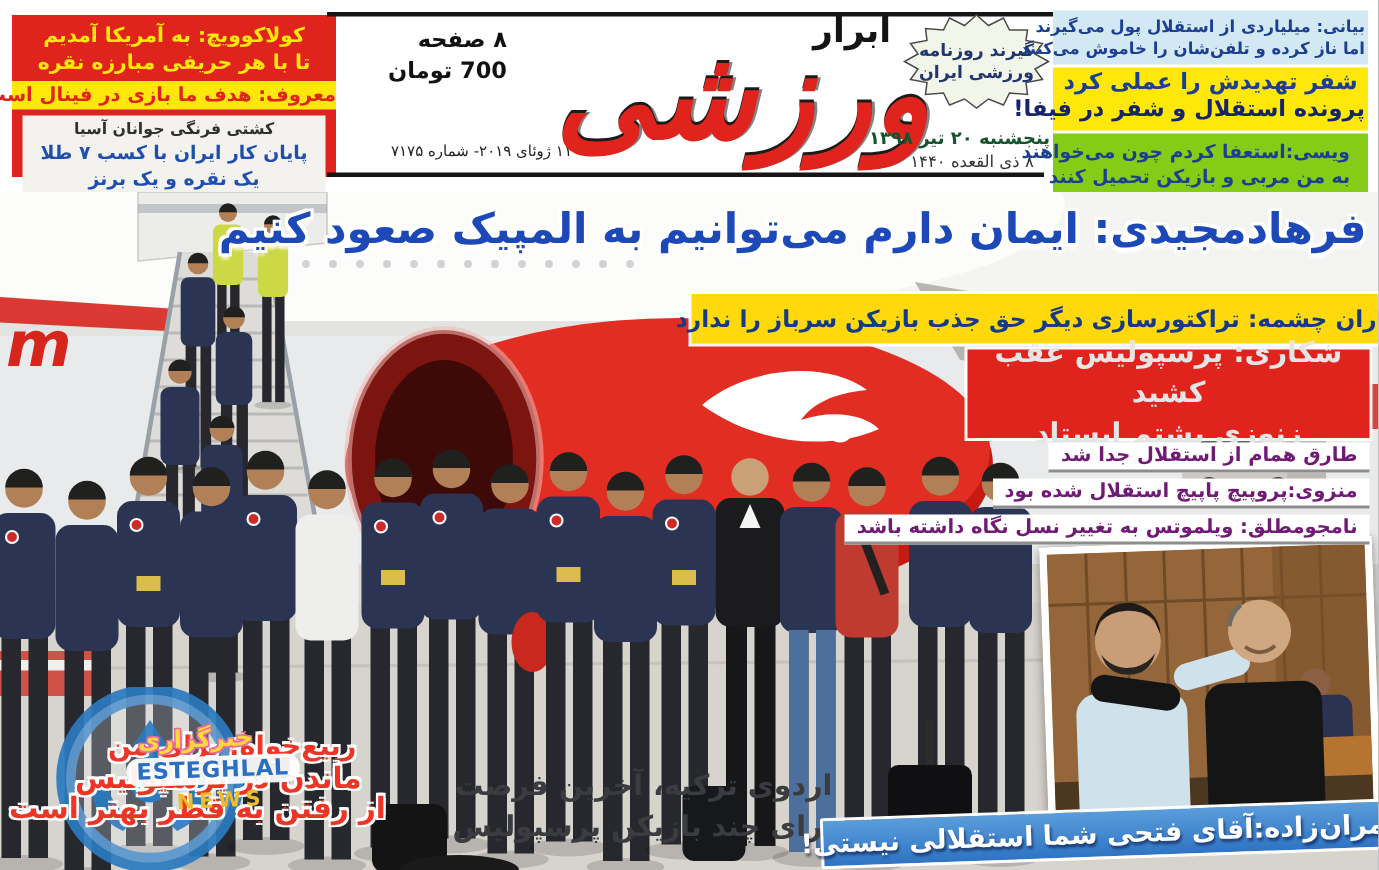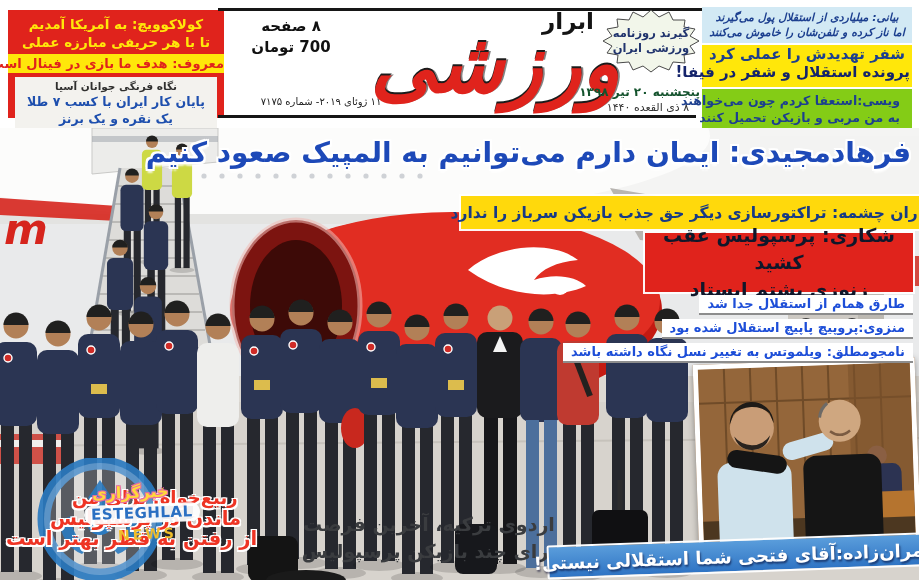--- a/index.html
+++ b/index.html
@@ -14,63 +14,63 @@
 
   
   #hdr-left-box { left:8px; top:10px; width:216px; height:108px; background:#e0231c; padding-top:5px; text-align:center; }
   .hlb-line { color:#ffe70a; font-weight:bold; font-size:13.5px; line-height:18px; white-space:nowrap; }
   #hlb-highlight { margin-top:3px; background:#ffe70a; color:#e0231c; font-weight:bold; font-size:13px; line-height:19px; white-space:nowrap; }
   #hlb-inner { margin:4px 7px 0; background:#f3f2ee; padding:2px 2px 4px; }
   #hlb-kicker { color:#30302f; font-size:10.5px; font-weight:bold; line-height:14px; }
   .hlb-blue { color:#1e4fae; font-weight:bold; font-size:12.5px; line-height:17px; white-space:nowrap; }
 
   .hdr-rule { background:#161616; height:3px; }
-  #issue-col { left:232px; top:16px; width:118px; text-align:center; }
+  #issue-col { left:220px; top:16px; width:118px; }
   .issue-big { font-size:15px; font-weight:bold; color:#111; line-height:21px; }
   #issue-date { left:214px; top:96px; width:130px; text-align:center; font-size:10px; color:#222; white-space:nowrap;margin-left:42px; }
 
   #logo { left:330px; top:4px; width:292px; height:112px; }
   #logo-top { position:absolute; right:28px; top:4px; font-size:23px; font-weight:bold; color:#141414; }
   #logo-main { position:absolute; right:2px; top:12px; font-size:80px; font-weight:bold; font-style:italic; color:#e0231c;
     line-height:96px; white-space:nowrap; transform:scaleY(1.04);
     text-shadow:0 -2px 0 #1b1b1b, 2px -1px 0 rgba(27,27,27,.55); }
 
   #badge { left:600px; top:8px; width:102px; height:70px; }
   #badge-text { position:absolute; left:0; top:18px; width:102px; text-align:center; color:#22356e; font-weight:bold; font-size:11.5px; line-height:15px; }
   #hdr-dates { left:596px; top:84px; width:104px; text-align:center; }
   #date-jalali { font-size:12px; font-weight:bold; color:#14532d; line-height:16px; white-space:nowrap; }
   #date-hijri { font-size:11px; color:#333; line-height:15px; white-space:nowrap; }
 
   #hdr-right { left:702px; top:7px; width:210px; }
   .rbox { text-align:center; margin-bottom:2px; }
   #box-bayani { background:#d2e9f4; padding:3px 2px; }
-  #box-bayani div { color:#1c3f8f; font-weight:bold; font-size:11px; line-height:15px; white-space:nowrap;font-style:italic; }
+  #box-bayani div { color:#1c3f8f; font-weight:bold; font-size:11px; line-height:15px; white-space:nowrap; }
   #box-schafer { background:#ffe70a; padding:2px 2px 4px; }
   #schafer-kicker { color:#1c3f8f; font-weight:bold; font-size:15px; line-height:15px; }
   #schafer-title { color:#15246b; font-weight:bold; font-size:15px; line-height:21px; white-space:nowrap; }
   #box-veisi { background:#84cc16; padding:3px 12px; }
   #box-veisi div { color:#1c3f8f; font-weight:bold; font-size:12.5px; line-height:17px; white-space:nowrap; }
 
   
   #photo { left:0; top:128px; width:919px; height:452px; background:#e9eaeb; overflow:hidden; }
   #scene { position:absolute; left:0; top:0; }
 
   #headline { position:absolute; top:8px; right:8px; z-index:5; color:#1d49b8; font-weight:bold; font-size:28px; white-space:nowrap;
     text-shadow:-2px -2px 0 #fff, 2px -2px 0 #fff, -2px 2px 0 #fff, 2px 2px 0 #fff, 0 -2px 0 #fff, 0 2px 0 #fff, -2px 0 0 #fff, 2px 0 0 #fff, 0 4px 2px rgba(255,255,255,.8); }
 
   #yellow-strip { position:absolute; top:68px; right:0; width:458px; height:33px; z-index:5; background:#ffd90c;
     display:flex; align-items:center; justify-content:center; box-shadow:0 0 0 2px rgba(255,255,255,.95);
     color:#173a85; font-weight:bold; font-size:15.5px; white-space:nowrap; }
 
   #red-box { position:absolute; top:105px; right:6px; width:268px; height:59px; z-index:5; background:#e0231c;
     box-shadow:0 0 0 2px rgba(255,255,255,.95); display:flex; flex-direction:column; align-items:center; justify-content:center;
-    color:#0f172a; font-weight:bold; font-size:19px; line-height:27px; text-align:center; }
+    color:#e5e5e5; font-weight:bold; font-size:19px; line-height:27px; text-align:center; }
 
   .news-line { position:absolute; right:6px; z-index:5; background:#ffffff; padding:1px 8px 2px;
-    border-bottom:2px solid #8d8d8d; color:#1d4ed8; font-weight:bold; font-size:13px; white-space:nowrap; }
+    border-bottom:2px solid #8d8d8d; color:#701a75; font-weight:bold; font-size:13px; white-space:nowrap; }
   #news-0 { top:167px; }
   #news-1 { top:191px; }
   #news-2 { top:215px; }
 
   #inset { position:absolute; top:233px; right:1px; width:222px; height:196px; z-index:4;
     border:5px solid #fff; background:#94663a; transform:rotate(-2deg); box-shadow:0 2px 7px rgba(0,0,0,.4); overflow:hidden; }
 
   #caption { position:absolute; top:383px; left:293px; width:272px; z-index:5; text-align:center;
     color:#3a3c3f; font-weight:bold; font-size:19px; line-height:27px; }
 
@@ -92,24 +92,24 @@
     color:#2a6fc2; font-weight:bold; font-size:15px; padding:0 7px 1px; border-radius:9px; letter-spacing:.5px; }
   #wm-news { position:absolute; left:118px; top:398px; z-index:5; transform:rotate(-3deg); color:#f0bd2a; font-weight:bold; font-size:14px; letter-spacing:3px; }
 </style>
 </head>
 <body>
 
 <div id="page">
 
   <div class="abs" id="hdr-left-box">
     <div class="hlb-line fa">کولاکوویچ: به آمریکا آمدیم</div>
-    <div class="hlb-line fa">تا با هر حریفی مبارزه عملی</div>
+    <div class="hlb-line fa">تا با هر حریفی مبارزه نقره</div>
     <div id="hlb-highlight" class="fa">معروف: هدف ما بازی در فینال است</div>
     <div id="hlb-inner">
-      <div id="hlb-kicker" class="fa">نگاه فرنگی جوانان آسیا</div>
+      <div id="hlb-kicker" class="fa">کشتی فرنگی جوانان آسیا</div>
       <div class="hlb-blue fa">پایان کار ایران با کسب ۷ طلا</div>
       <div class="hlb-blue fa">یک نقره و یک برنز</div>
     </div>
   </div>
 
   <div class="abs hdr-rule" style="left:218px; top:8px; width:484px;"></div>
   <div class="abs hdr-rule" style="left:218px; top:115px; width:478px;"></div>
 
   <div class="abs fa" id="issue-col">
     <div class="issue-big">۸ صفحه</div>

